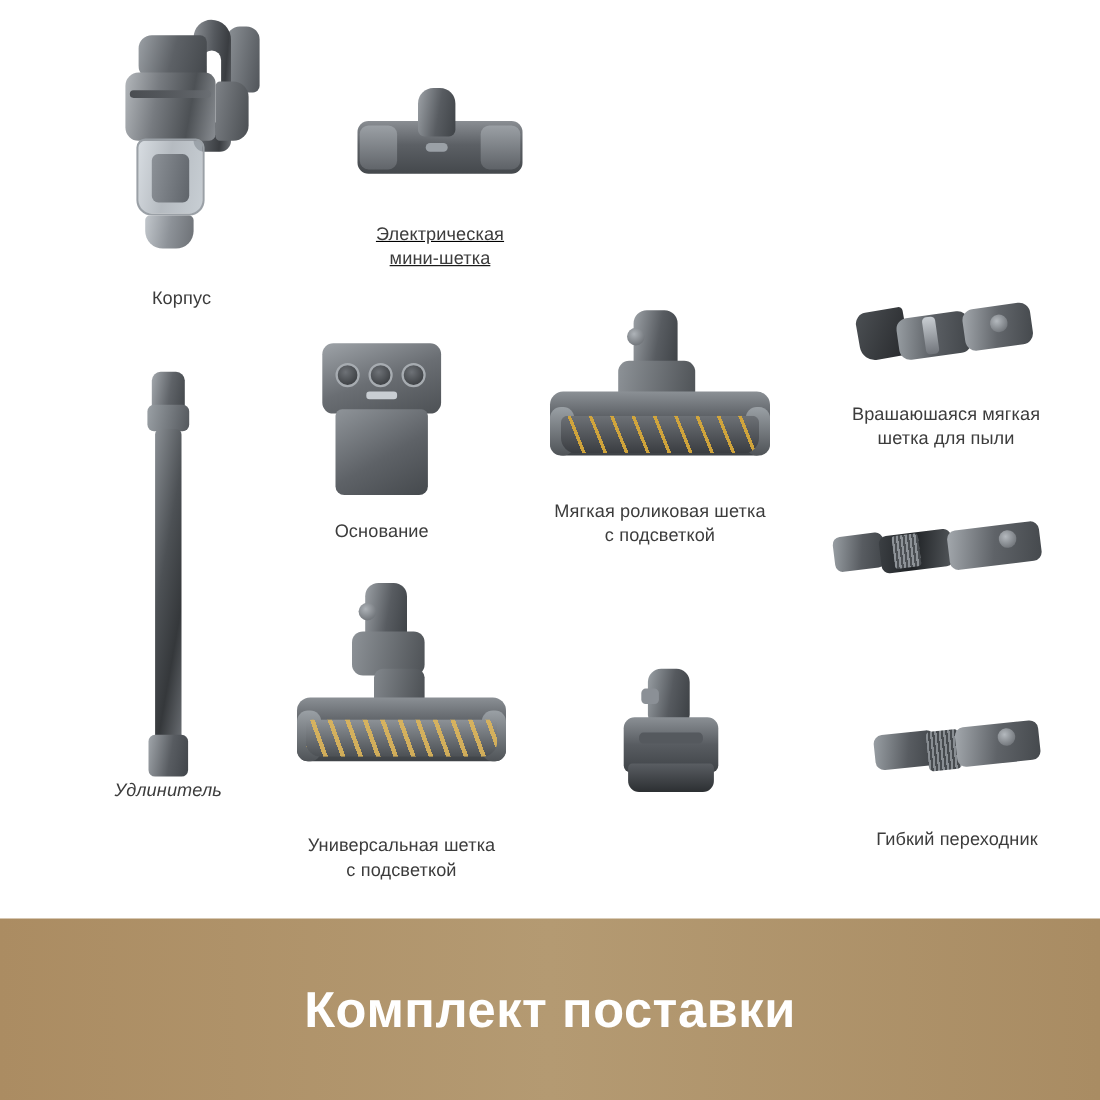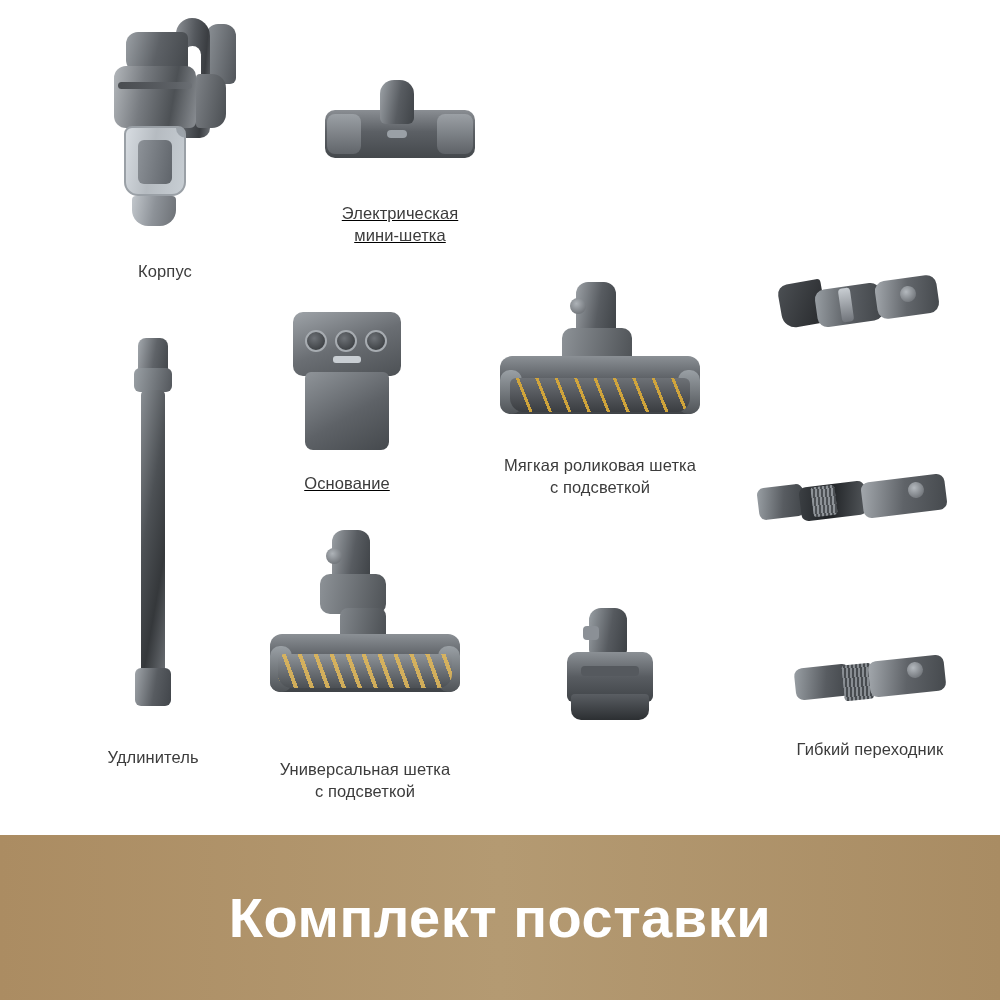--- a/index.html
+++ b/index.html
@@ -36,21 +36,21 @@
     position: absolute;
     left: 0; bottom: 0;
     width: 1000px; height: 165px;
     background: linear-gradient(90deg,#ab8c62 0%, #b49a72 50%, #a98c63 100%);
     display: flex;
     align-items: center;
     justify-content: center;
   }
   #banner-text {
     color: #ffffff;
-    font-size: 56px;
+    font-size: 46px;
     font-weight: bold;
     letter-spacing: 0.5px;
     text-align: center;
   }
 
   
 
   
   .v-body { width: 170px; height: 220px; }
   .vb-handle {
@@ -449,21 +449,21 @@
       <div class="mb-right"></div>
       <div class="mb-neck"></div>
       <div class="mb-dot"></div>
     </div>
     <div class="caption" style="margin-top:24px;">Электрическая
 мини-шетка</div>
   </div>
 
 
 
-  <div class="item" style="left:232px; top:312px; width:230px;text-decoration:underline;">
+  <div class="item" style="left:232px; top:312px; width:230px;">
     <div class="art base">
       <div class="bs-head"></div>
       <div class="bs-hole" style="left:18px;"></div>
       <div class="bs-hole" style="left:48px;"></div>
       <div class="bs-hole" style="left:78px;"></div>
       <div class="bs-slot"></div>
       <div class="bs-body"></div>
     </div>
     <div class="caption" style="margin-top:20px;">Основание</div>
   </div>
@@ -483,40 +483,42 @@
   </div>
 
   <div class="item" style="left:740px; top:272px; width:240px;">
     <div class="art rot-brush">
       <div class="rb-head"></div>
       <div class="rb-mid"></div>
       <div class="rb-ring"></div>
       <div class="rb-tail"></div>
       <div class="rb-dot"></div>
     </div>
+    <div class="caption" style="margin-top:24px;">Врашаюшаяся мягкая
+шетка для пыли</div>
   </div>
 
   <div class="item" style="left:728px; top:476px; width:250px;">
     <div class="art combo">
       <div class="cb-l"></div>
       <div class="cb-m"></div>
       <div class="cb-knurl"></div>
       <div class="cb-r"></div>
       <div class="cb-rdot"></div>
     </div>
   </div>
 
   <div class="item" style="left:38px; top:338px; width:230px;">
     <div class="art tube">
       <div class="tb-top"></div>
       <div class="tb-collar"></div>
       <div class="tb-shaft"></div>
       <div class="tb-bottom"></div>
     </div>
-    <div class="caption" style="margin-top:38px;">Удлинитель</div>
+    <div class="caption" style="font-style:italic;">Удлинитель</div>
   </div>
 
   <div class="item" style="left:255px; top:530px; width:220px;">
     <div class="art uni">
       <div class="un-neck"></div>
       <div class="un-btn"></div>
       <div class="un-joint"></div>
       <div class="un-post"></div>
       <div class="un-head"></div>
       <div class="un-cap-l"></div>
@@ -537,20 +539,20 @@
     </div>
   </div>
 
   <div class="item" style="left:760px; top:652px; width:220px;">
     <div class="art adapter">
       <div class="ad-l"></div>
       <div class="ad-knurl"></div>
       <div class="ad-r"></div>
       <div class="ad-dot"></div>
     </div>
-    <div class="caption" style="margin-top:24px;">Гибкий переходник</div>
+    <div class="caption" style="margin-top:38px;">Гибкий переходник</div>
   </div>
 
   <div id="banner">
     <div id="banner-text">Комплект поставки</div>
   </div>
 
 </div>
 
 </body></html>

